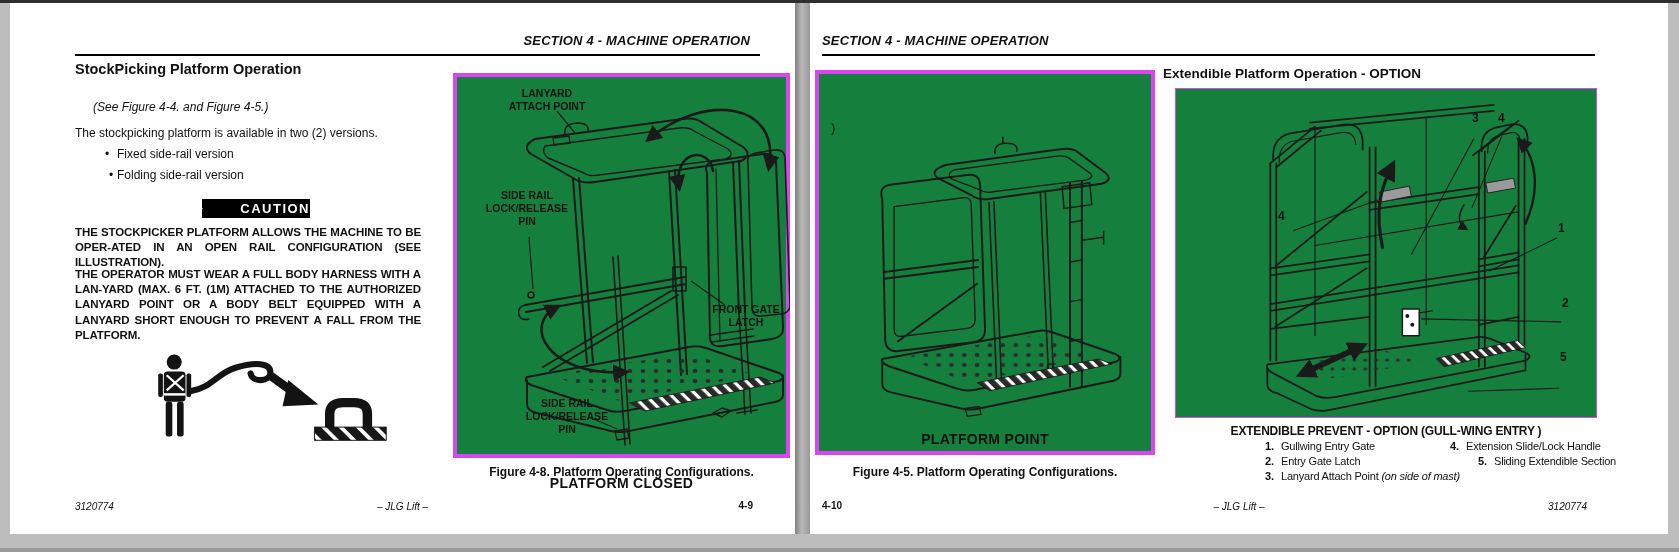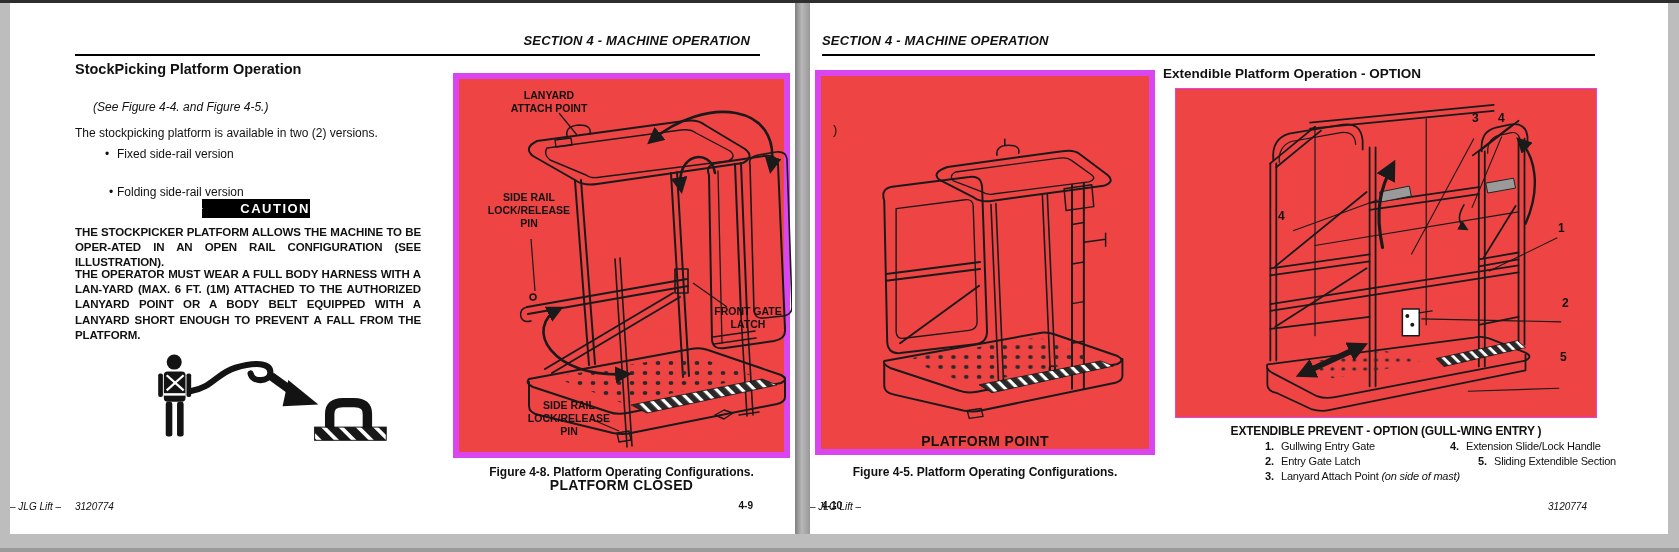--- a/index.html
+++ b/index.html
@@ -20,30 +20,30 @@
   .seeref { position:absolute; font-size:12px; font-style:italic; }
   .body-text { position:absolute; font-size:12px; }
   .bullet-row { position:absolute; font-size:12px; }
   .bullet-row .b { display:inline-block; width:12px; }
 
   .caution-banner { position:absolute; background:#000; color:#fff; display:flex; align-items:center; justify-content:center; gap:6px; }
   .caution-banner span { font-weight:bold; font-size:13px; letter-spacing:1.5px; }
 
   .caution-para { position:absolute; width:346px; font-size:11.5px; font-weight:bold; text-align:justify; line-height:1.32; letter-spacing:-0.1px; }
 
-  .figbox { position:absolute; border:6px solid #d946ef; background:#ef4444; }
+  .figbox { position:absolute; border:4px solid #d946ef; background:#15803d; }
   .figbox svg { position:absolute; left:0; top:0; }
   .fig-label { position:absolute; font-size:10.5px; font-weight:bold; text-align:center; line-height:1.25; white-space:pre-line; }
   .state-label { position:absolute; left:0; right:0; text-align:center; font-size:14px; font-weight:bold; letter-spacing:.3px; }
   .fig-caption { position:absolute; text-align:center; font-size:12px; font-weight:bold; }
 
   .footer-item { position:absolute; font-size:10px; white-space:nowrap; }
   .it { font-style:italic; }
   .bold { font-weight:bold; }
-  .center-block { text-align:left; }
+  .center-block { text-align:center; }
 
   .callout { position:absolute; font-size:12px; font-weight:bold; }
   .legend-title { position:absolute; text-align:center; font-size:12px; font-weight:bold; letter-spacing:-0.2px; }
   .legend-row { position:absolute; font-size:11px; white-space:nowrap; letter-spacing:-0.2px; }
   .legend-row .n { font-weight:bold; display:inline-block; min-width:16px; }
   .legend-row .nt { font-style:italic; }
   .stray { position:absolute; font-size:13px; }
 </style>
 </head>
 <body>
@@ -53,21 +53,21 @@
 
   <div class="page" id="page-left">
     <div class="hdr" style="right:45px; top:30px;">SECTION 4 - MACHINE OPERATION</div>
     <div class="rule" style="left:65px; right:35px; top:51px;"></div>
 
     <div class="h2" style="left:65px; top:58px;">StockPicking Platform Operation</div>
     <div class="seeref" style="left:83px; top:97px;">(See Figure 4-4. and Figure 4-5.)</div>
     <div class="body-text" style="left:65px; top:123px;">The stockpicking platform is available in two (2) versions.</div>
 
     <div class="bullet-row" style="left:95px; top:144px;"><span class="b">•</span><span>Fixed side-rail version</span></div>
-    <div class="bullet-row" style="left:95px; top:182px;text-align:center;"><span class="b">•</span><span>Folding side-rail version</span></div>
+    <div class="bullet-row" style="left:95px; top:165px;text-align:center;"><span class="b">•</span><span>Folding side-rail version</span></div>
 
     <div class="caution-banner" style="left:192px; top:196px; width:108px; height:19px;gap:37px;">
       <svg width="15" height="13" viewBox="0 0 15 13">
         <polygon points="7.5,0.5 14.5,12.5 0.5,12.5" fill="#fff"></polygon>
         <line x1="7.5" y1="4" x2="7.5" y2="8.4" stroke="#000" stroke-width="1.9"></line>
         <circle cx="7.5" cy="10.6" r="1" fill="#000"></circle>
       </svg>
       <span>CAUTION</span>
     </div>
 

